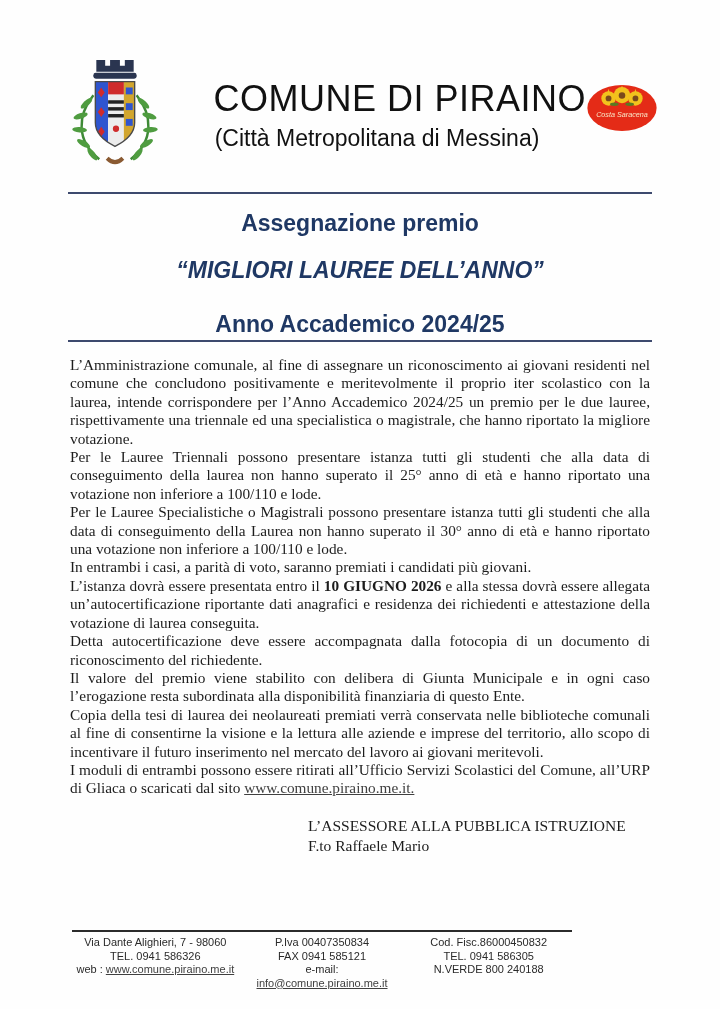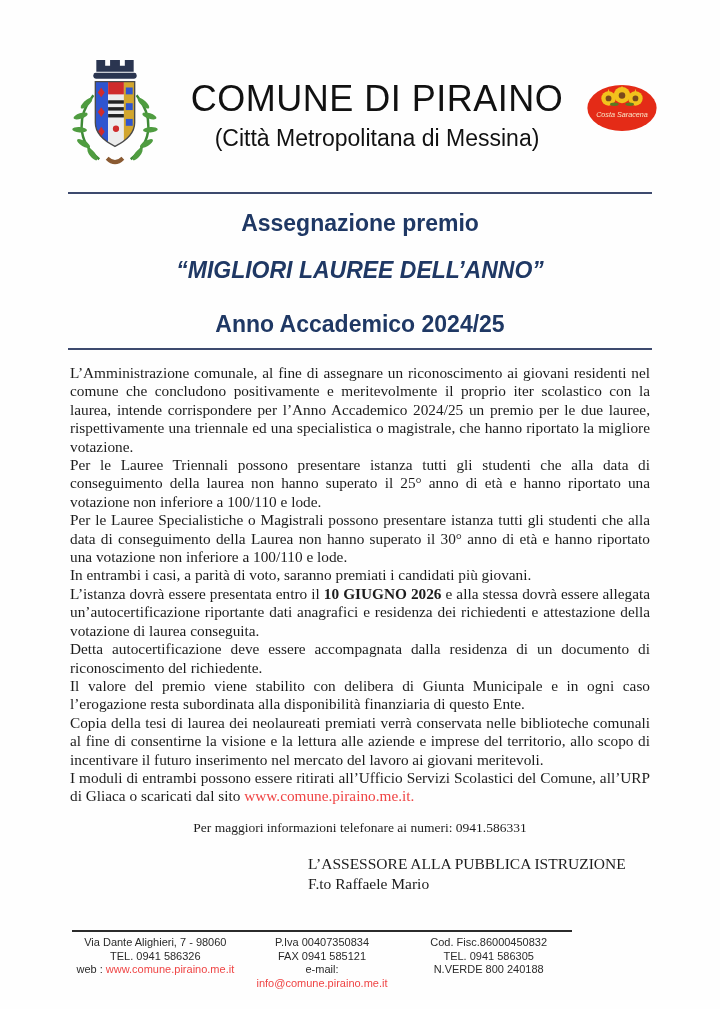--- a/index.html
+++ b/index.html
@@ -8,41 +8,41 @@
   .page {
     width: 720px; height: 1009px; margin: 0 auto; background: #fefefe;
     position: relative; overflow: hidden;
     font-family: "Liberation Serif", serif; color: #1c1c1c;
   }
   
   .header { display: flex; align-items: flex-start; padding: 58px 62px 0 62px; }
   .crest { width: 106px; flex: 0 0 106px; }
   .crest svg { display: block; width: 106px; height: 114px; }
   .header-text { flex: 1; text-align: center; font-family: "Liberation Sans", sans-serif; margin-top: 20px; color: #111; }
-  .comune-title { font-size: 36px; font-weight: 500; letter-spacing: 0.5px; white-space: nowrap; }
+  .comune-title { font-size: 36px; font-weight: 500; letter-spacing: 0.5px; white-space: nowrap; text-align: right; }
   .comune-subtitle { font-size: 23px; margin-top: 5px; white-space: nowrap; }
   .logo { width: 72px; flex: 0 0 72px; margin-top: 26px; }
   .logo svg { display: block; width: 72px; height: 50px; }
   
   .rule { height: 2px; background: #3d4a6e; margin: 0 68px; }
   .rule-top { margin-top: 20px; }
   .title-block {
     text-align: center; color: #1f3864;
     font-family: "Liberation Sans", sans-serif; font-weight: bold;
-    padding: 4px 0 10px;
+    padding: 4px 0 2px;
   }
   .title-block div { font-size: 23px; }
   .t1 { margin-top: 12px; }
   .t2 { margin-top: 20px; font-style: italic; }
   .t3 { margin-top: 27px; }
   
   .body { margin: 14px 70px 0 70px; text-align: justify; font-size: 15.3px; line-height: 18.4px; }
   .body p { margin: 0; }
   .bold-date { font-weight: bold; }
-  .link { color: #ef4444; cursor: pointer; }
+  .link { color: #404040; text-decoration: underline; cursor: pointer; }
   
   .info-line { text-align: center; font-size: 13.5px; margin-top: 14px; }
   .signature { margin: 18px 62px 0 auto; width: 350px; text-align: left; font-size: 15.5px; line-height: 20px; }
   
   .footer {
     position: absolute; top: 930px; left: 72px; width: 500px;
     font-family: "Liberation Sans", sans-serif; font-size: 11px; color: #2a2a2a;
   }
   .footer-line { height: 2px; background: #2b2b2b; margin-bottom: 4px; }
   .footer-cols { display: flex; }
@@ -140,27 +140,26 @@
   </div>
 
   <div class="rule"></div>
 
   <div class="body">
     <p>L’Amministrazione comunale, al fine di assegnare un riconoscimento ai giovani residenti nel comune che concludono positivamente e meritevolmente il proprio iter scolastico con la laurea, intende corrispondere per l’Anno Accademico 2024/25 un premio per le due lauree, rispettivamente una triennale ed una specialistica o magistrale, che hanno riportato la migliore votazione.</p>
     <p>Per le Lauree Triennali possono presentare istanza tutti gli studenti che alla data di conseguimento della laurea non hanno superato il 25° anno di età e hanno riportato una votazione non inferiore a 100/110 e lode.</p>
     <p>Per le Lauree Specialistiche o Magistrali possono presentare istanza tutti gli studenti che alla data di conseguimento della Laurea non hanno superato il 30° anno di età e hanno riportato una votazione non inferiore a 100/110 e lode.</p>
     <p>In entrambi i casi, a parità di voto, saranno premiati i candidati più giovani.</p>
     <p><span>L’istanza dovrà essere presentata entro il </span><span class="bold-date">10 GIUGNO 2026</span><span> e alla stessa dovrà essere allegata un’autocertificazione riportante dati anagrafici e residenza dei richiedenti e attestazione della votazione di laurea conseguita.</span></p>
-    <p>Detta autocertificazione deve essere accompagnata dalla residenza di un documento di riconoscimento del richiedente.</p>
+    <p>Detta autocertificazione deve essere accompagnata dalla fotocopia di un documento di riconoscimento del richiedente.</p>
     <p>Il valore del premio viene stabilito con delibera di Giunta Municipale e in ogni caso l’erogazione resta subordinata alla disponibilità finanziaria di questo Ente.</p>
     <p>Copia della tesi di laurea dei neolaureati premiati verrà conservata nelle biblioteche comunali al fine di consentirne la visione e la lettura alle aziende e imprese del territorio, allo scopo di incentivare il futuro inserimento nel mercato del lavoro ai giovani meritevoli.</p>
     <p><span>I moduli di entrambi possono essere ritirati all’Ufficio Servizi Scolastici del Comune, all’URP di Gliaca o scaricati dal sito </span><a class="link">www.comune.piraino.me.it.</a></p>
   </div>
 
-  <p class="info-line">Per maggiori informazioni telefonare ai numeri: 0941.586331</p>
 
   <div class="signature">
     <div>L’ASSESSORE ALLA PUBBLICA ISTRUZIONE</div>
     <div>F.to Raffaele Mario</div>
   </div>
 
   <div class="footer">
     <div class="footer-line"></div>
     <div class="footer-cols">
       <div class="footer-col">

